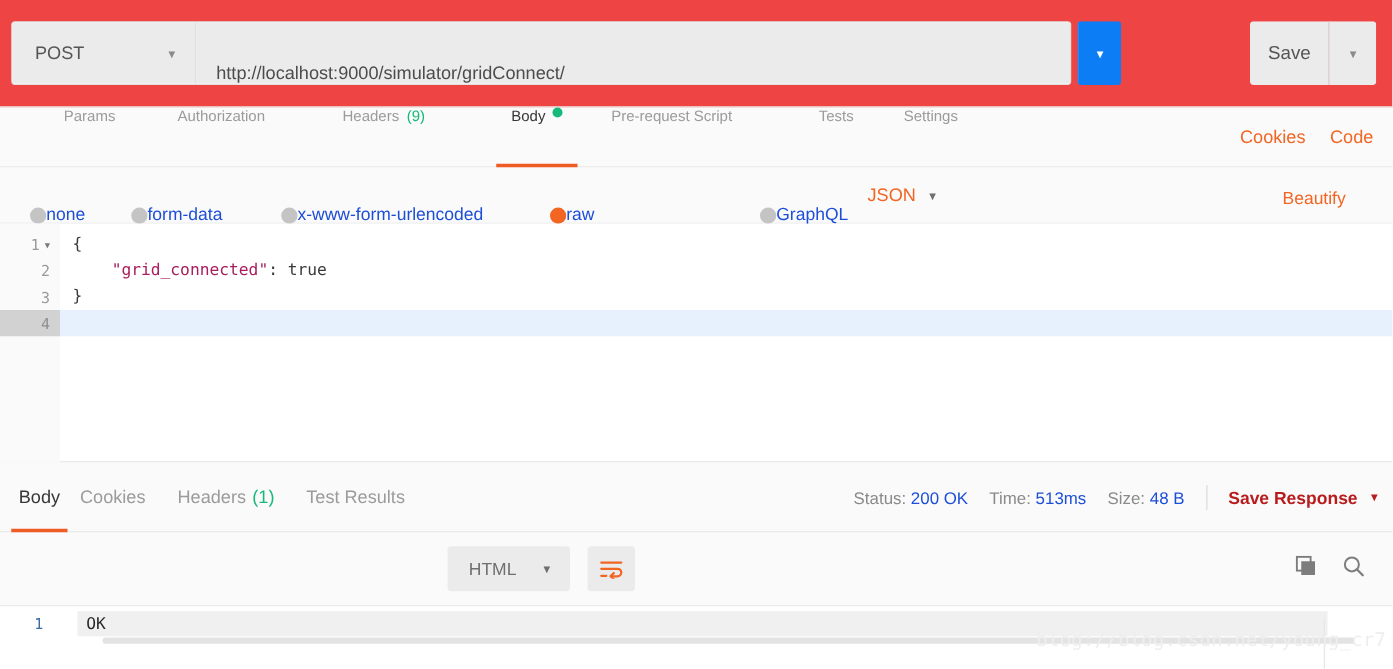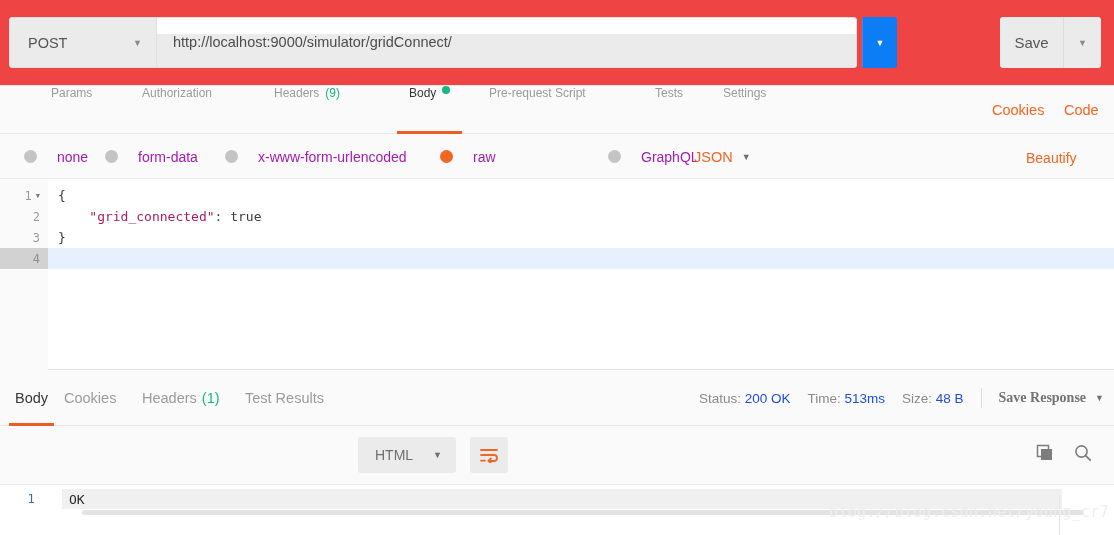--- a/index.html
+++ b/index.html
@@ -26,22 +26,22 @@
   .method-box {
     width: 147px; height: 49px; background: #ebebeb;
     display: flex; align-items: center; justify-content: space-between;
     padding: 0 14px 0 18px;
     border-right: 1px solid #e0e0e0;
     font-size: 14.5px; color: #555; cursor: pointer;
   }
   .method-box .caret { color: #8a8a8a; font-size: 9px; }
   .url-input {
     width: 699px; height: 49px; background: #ebebeb;
-    display: flex; align-items: flex-start; padding: 0 16px;
-    font-size: 14.5px; color: #4c4c4c; cursor: text; margin-top: 16px;
+    display: flex; align-items: flex-end; padding: 0 16px;
+    font-size: 14.5px; color: #4c4c4c; cursor: text;
   }
   .send-group {
     position: absolute; left: 862px; top: 17px;
     display: flex; height: 51px; border-radius: 3px; overflow: hidden;
   }
   .send-btn {
     width: 87px; background: #0d7df5; color: #fff;
     display: flex; align-items: center; justify-content: center;
     font-size: 15px; font-weight: bold; cursor: pointer;
   }
@@ -90,22 +90,22 @@
     font-size: 14.5px; color: #f26522; cursor: pointer;
   }
 
   
   .bodytypes {
     position: absolute; left: 0; top: 134px; width: 1114px; height: 45px;
     background: #fafafa; border-bottom: 1px solid #ededed;
   }
   .radio-item {
     position: absolute; top: 0; height: 45px;
-    display: flex; align-items: center; gap: 20px;
-    font-size: 14px; color: #a21caf; cursor: pointer;
+    display: flex; align-items: flex-end; gap: 0;
+    font-size: 14px; color: #1d4ed8; cursor: pointer;
   }
   .radio {
     width: 13px; height: 13px; border-radius: 50%; background: #c4c4c4;
     flex: none;
   }
   .radio.on { background: #f26522; }
   .json-sel {
     position: absolute; top: 0; height: 45px; display: flex;
     align-items: center; gap: 9px; font-size: 14.5px; color: #f26522;
     cursor: pointer;
@@ -157,21 +157,21 @@
   }
   .statusgrp {
     position: absolute; top: 0; height: 56px; right: 10px;
     display: flex; align-items: center; gap: 17px;
     font-size: 13.5px; color: #8a8a8a;
   }
   .statusgrp .val { color: #1d4ed8; }
   .vdiv { width: 1px; height: 20px; background: #dcdcdc; }
   .saveresp {
     display: flex; align-items: center; gap: 9px;
-    color: #737373; font-weight: bold; font-size: 14px; cursor: pointer; font-family: Liberation Serif, serif;
+    color: #b91c1c; font-weight: bold; font-size: 14px; cursor: pointer;
   }
   .saveresp .caret { font-size: 9px; }
 
   
   .res-toolbar {
     position: absolute; left: 0; top: 426px; width: 1114px; height: 58px;
     background: #fafafa;
   }
   .seg {
     position: absolute; left: 11px; top: 11px; height: 36px;

